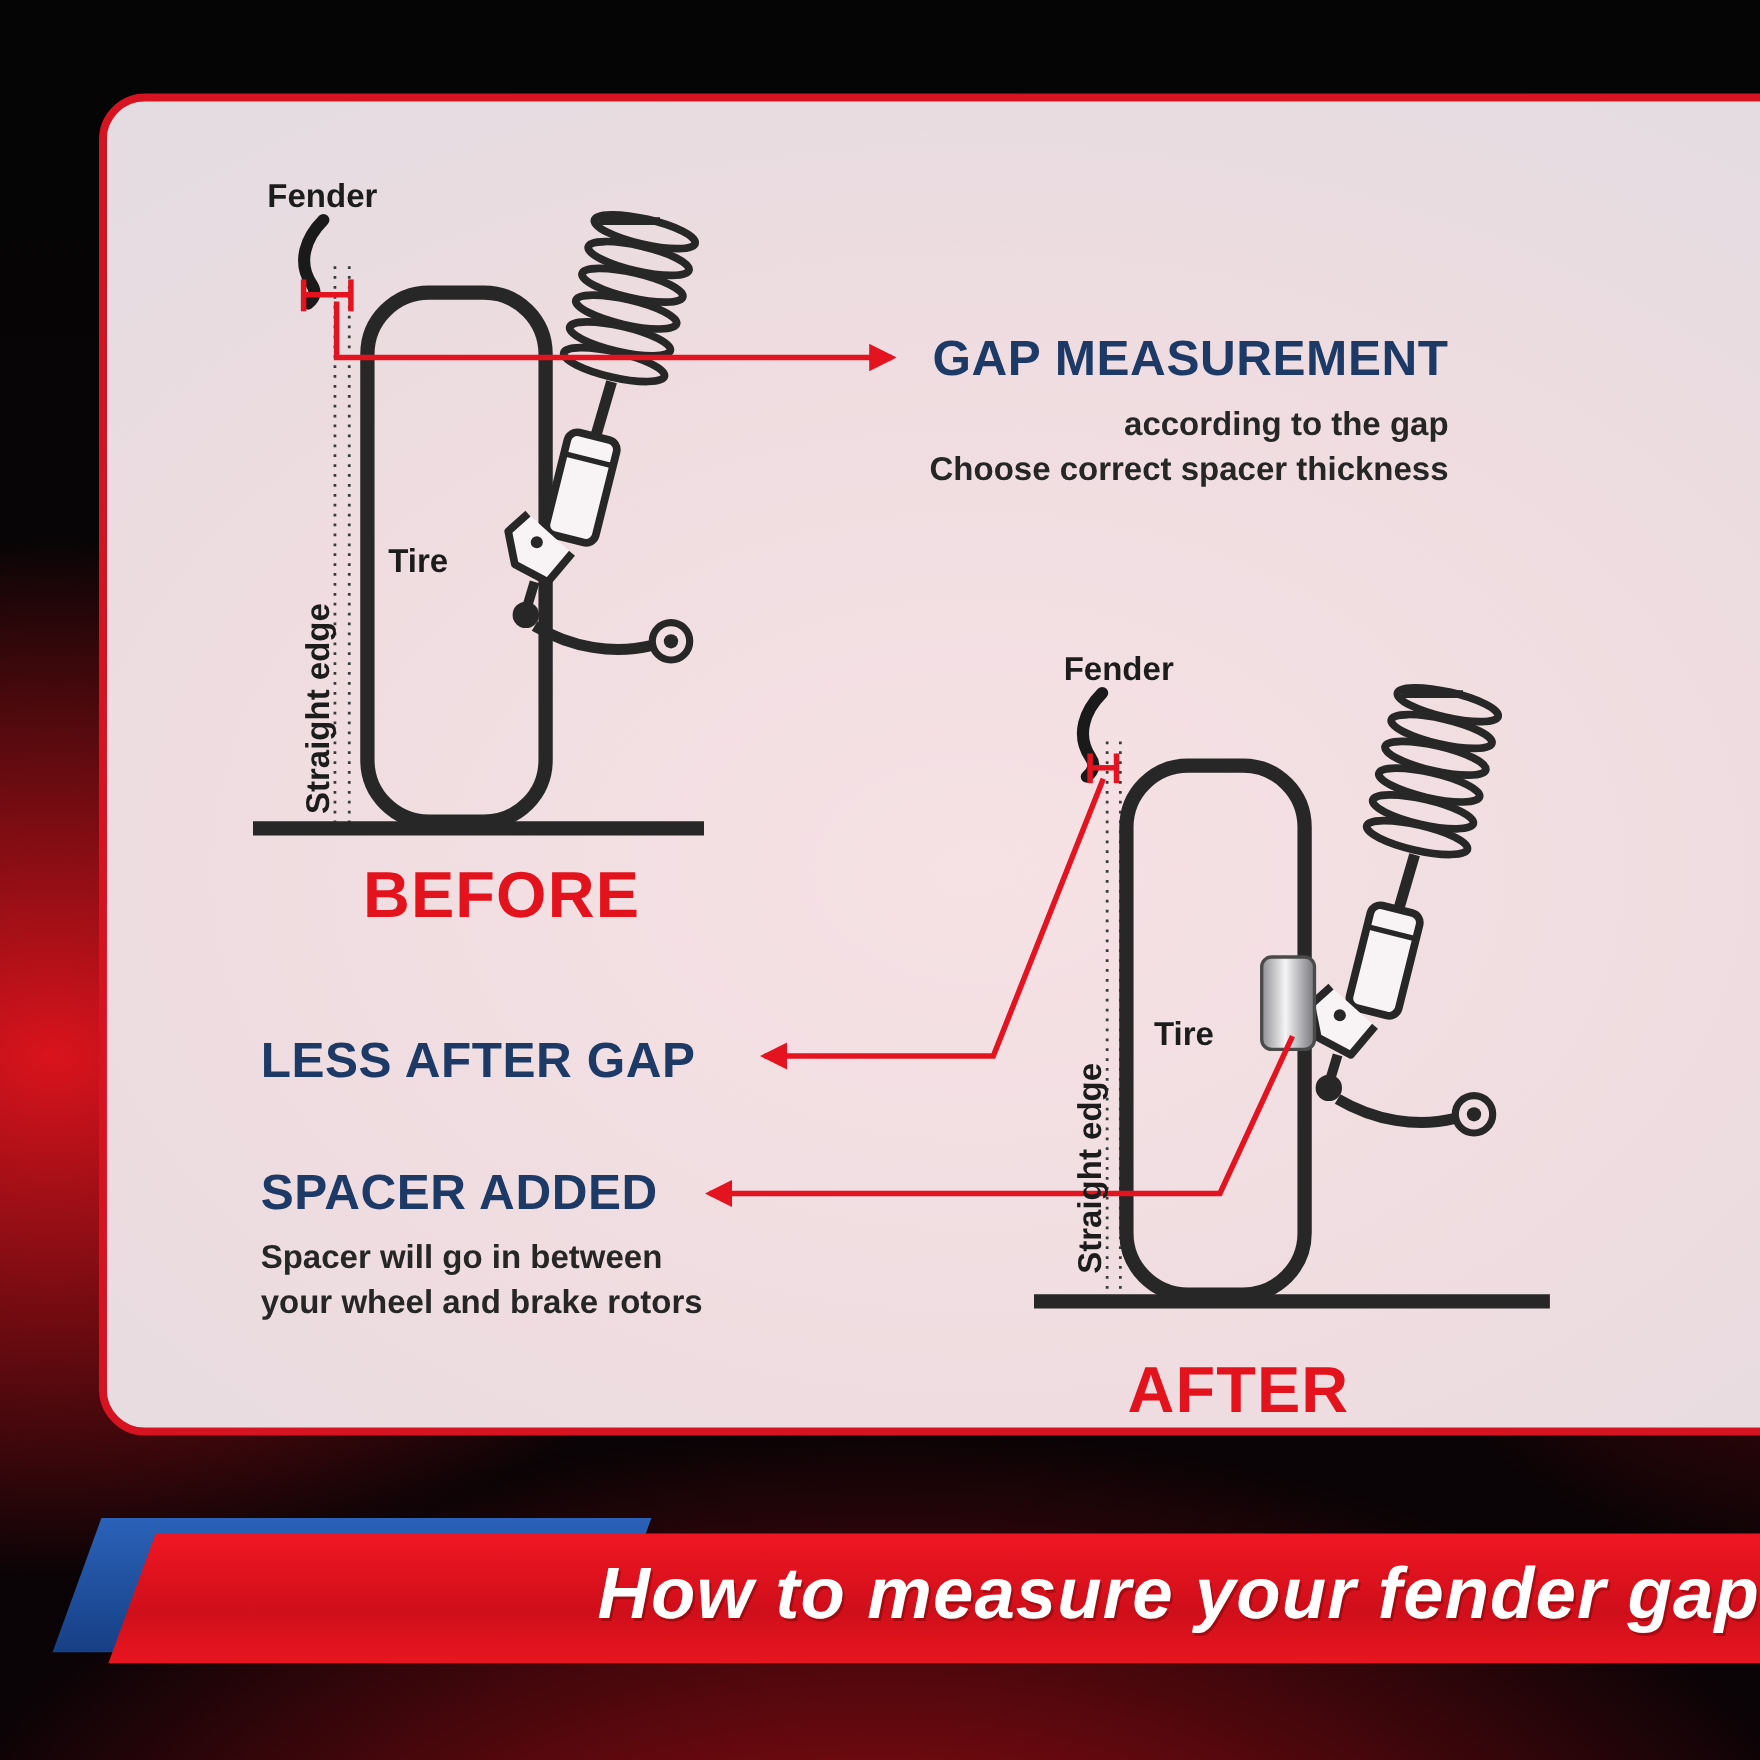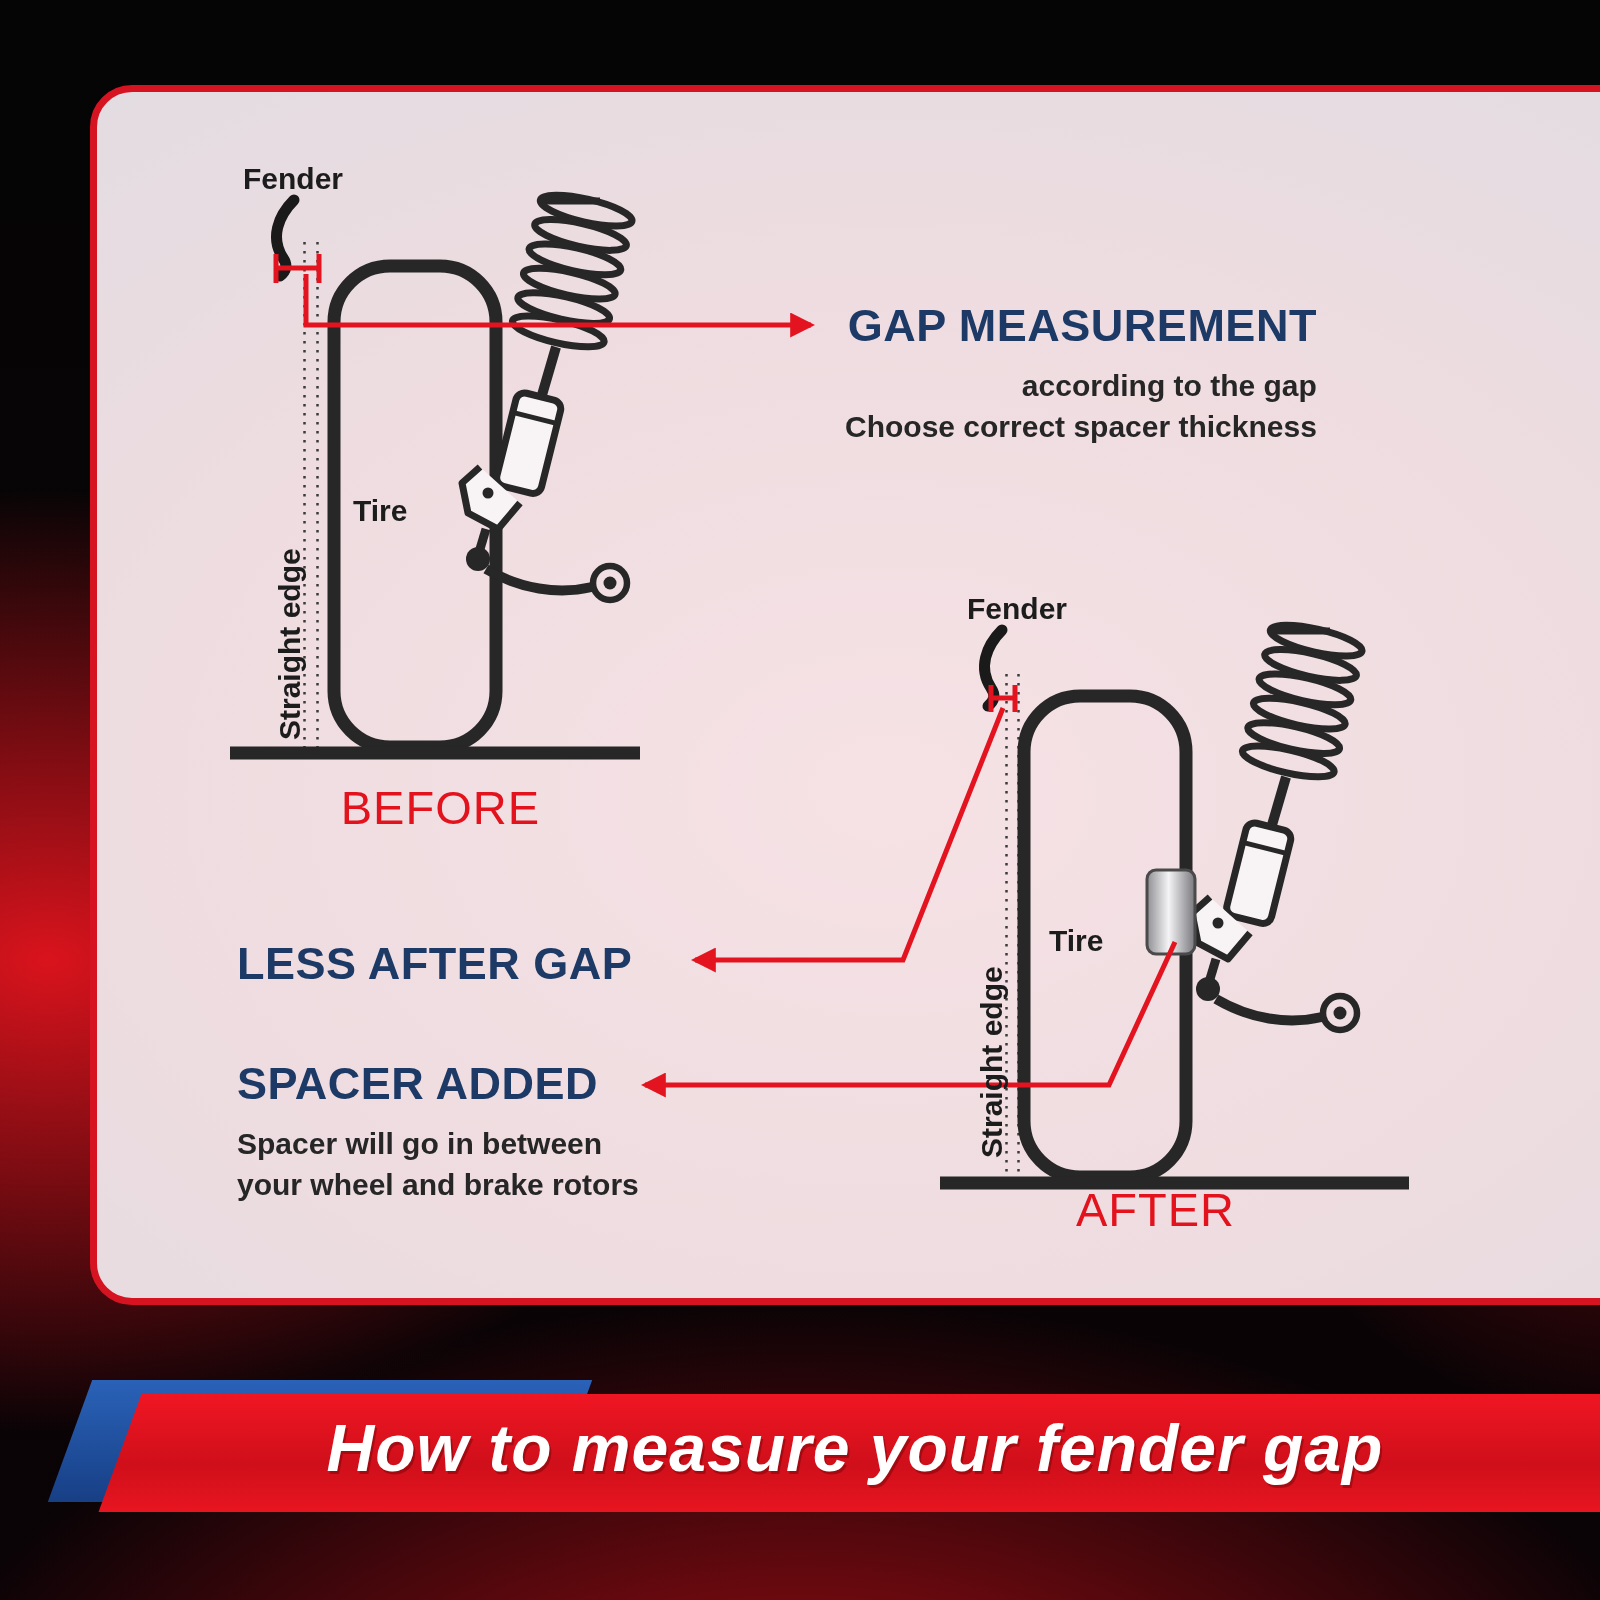--- a/index.html
+++ b/index.html
@@ -20,40 +20,40 @@
   .panel {
     position:absolute; left:90px; top:85px; width:1596px; height:1220px;
     border:7px solid #d61320; border-radius:42px;
     background: radial-gradient(95% 85% at 50% 58%, #f6e2e5 0%, #eedce0 50%, #dfdce2 100%);
   }
   .panel svg.art { position:absolute; left:0; top:0; width:1406px; height:1206px; }
 
   .lbl { position:absolute; color:#1c1c1c; font-weight:bold; font-size:30px; white-space:nowrap; }
   .lbl-rot { width:190px; height:30px; text-align:center; transform:rotate(-90deg); }
 
-  .caption { position:absolute; width:210px; text-align:right; color:#e3131d;
-             font-weight:normal; font-size:47px; letter-spacing:1px; white-space:nowrap; }
+  .caption { position:absolute; width:210px; text-align:left; color:#e3131d;
+             font-weight:bold; font-size:59px; letter-spacing:1px; white-space:nowrap; }
 
   .anno-title { color:#1d3a66; font-weight:bold; font-size:45px; letter-spacing:.5px; white-space:nowrap; }
   .anno-desc  { margin-top:13px; color:#262626; font-weight:bold; font-size:30px; line-height:1.38; }
   .anno { position:absolute; }
 
   .footer { position:absolute; left:0; top:1388px; width:1600px; height:130px; }
   .banner-blue {
     position:absolute; left:70px; top:-8px; width:500px; height:122px;
     background:linear-gradient(180deg,#2a62b8,#173f85); transform:skewX(-20deg);
   }
   .banner-red {
     position:absolute; left:120px; top:6px; width:1560px; height:118px;
     background:linear-gradient(180deg,#f2ололо,#c00);
     background:linear-gradient(180deg,#f01623 0%,#cf0f1a 60%,#e81520 100%);
     transform:skewX(-20deg);
   }
   .banner-title {
-    position:absolute; left:110px; right:0; top:22px; text-align:center;
+    position:absolute; left:110px; right:0; top:22px; text-align:right;
     color:#ffffff; font-size:66px; font-weight:bold; font-style:italic;
     letter-spacing:1px; white-space:nowrap;
     text-shadow:2px 3px 0 rgba(80,0,0,.35);
   }
 </style>
 </head>
 <body>
 
 <div class="bg"></div>
 
@@ -130,21 +130,21 @@
   </svg>
 
   <div class="lbl" style="left:146px; top:70px;">Fender</div>
   <div class="lbl" style="left:256px; top:402px;">Tire</div>
   <div class="lbl lbl-rot" style="left:96px; top:538px;">Straight edge</div>
   <div class="caption" style="left:233px; top:688px;">BEFORE</div>
 
   <div class="lbl" style="left:870px; top:500px;">Fender</div>
   <div class="lbl" style="left:952px; top:832px;">Tire</div>
   <div class="lbl lbl-rot" style="left:798px; top:956px;">Straight edge</div>
-  <div class="caption" style="left:928px; top:1090px;">AFTER</div>
+  <div class="caption" style="left:928px; top:1138px;">AFTER</div>
 
   <div class="anno" style="left:748px; top:208px;text-align:right;">
     <div class="anno-title">GAP MEASUREMENT</div>
     <div class="anno-desc">
       <div>according to the gap</div>
       <div>Choose correct spacer thickness</div>
     </div>
   </div>
 
   <div class="anno" style="left:140px; top:846px;">

